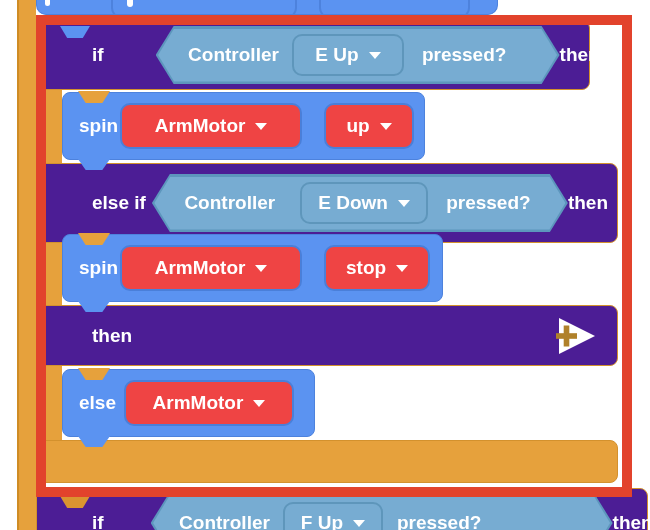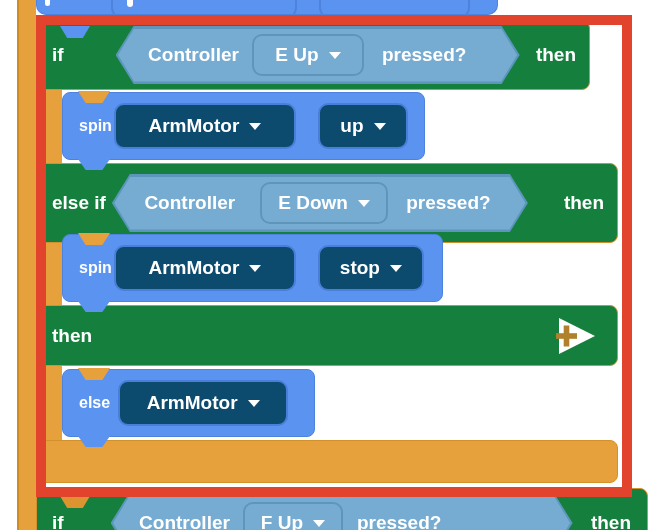--- a/index.html
+++ b/index.html
@@ -1,31 +1,31 @@
 <!DOCTYPE html>
 <html><head>
 <meta charset="utf-8">
 <style>
   html,body{margin:0;padding:0;background:#fff;}
   #stage{position:relative;width:650px;height:530px;overflow:hidden;background:#ffffff;
          font-family:"Liberation Sans", sans-serif;font-weight:bold;color:#fff;}
   .abs{position:absolute;box-sizing:border-box;}
-  .blue{background:#0c4a6e;}
+  .blue{background:#ef4444;}
   
   .outer-arm{left:17px;top:0;width:19px;height:530px;background:#e6a13c;
              border-left:2px solid #cf8c25;z-index:1;}
   
   .top-partial{left:36px;top:0;width:462px;height:15px;background:#5b93f1;
                border-radius:0 0 10px 10px;border:1.5px solid #4d82dd;border-top:none;
                overflow:hidden;z-index:5;}
   .top-dd{position:absolute;top:-26px;height:40px;border:2px solid #4d82dd;border-radius:10px;}
   .desc-dot{position:absolute;top:0;background:#fff;border-radius:0 0 3px 3px;}
   
   .arm-main{left:36px;top:20px;width:26px;height:463px;background:#e6a13c;z-index:2;}
-  .orow{background:#15803d;border:1px solid #d3912d;display:flex;align-items:center;z-index:2;}
+  .orow{background:#4c1d95;border:1px solid #d3912d;display:flex;align-items:center;z-index:2;padding-left:40px;}
   .row-if{left:36px;top:20px;width:554px;height:70px;border-radius:8px 8px 8px 0;}
   .row-elseif{left:36px;top:163px;width:582px;height:80px;border-radius:0 8px 8px 0;}
   .row-else{left:36px;top:305px;width:582px;height:61px;border-radius:0 8px 8px 0;}
   .closing{left:36px;top:440px;width:582px;height:43px;background:#e6a13c;
            border:1px solid #d3912d;border-radius:0 8px 8px 8px;z-index:2;}
   .row-next{left:36px;top:488px;width:612px;height:70px;border-radius:8px 8px 0 0;}
   .kw{font-size:19px;margin-left:15px;white-space:nowrap;}
   .then{font-size:19px;margin-left:auto;margin-right:13px;white-space:nowrap;}
   
   .hex{position:relative;height:58px;flex:0 0 auto;
@@ -41,21 +41,21 @@
   .dd.teal{border:2px solid #5e96bb;height:42px;text-align:right;}
   .dd.blue{border:2px solid #4a7fd9;height:46px;}
   .caret{width:0;height:0;border-left:6px solid transparent;border-right:6px solid transparent;
          border-top:7px solid #fff;}
   
   .bblock{background:#5b93f1;border:1.5px solid #4d82dd;border-radius:8px;display:flex;
           align-items:center;z-index:3;}
   .spin1{left:62px;top:92px;width:363px;height:68px;}
   .spin2{left:62px;top:234px;width:381px;height:68px;}
   .stopb{left:62px;top:369px;width:253px;height:68px;}
-  .blab{font-size:16px;margin-left:16px;}
+  .blab{font-size:19px;margin-left:16px;}
   
   .tab{clip-path:polygon(0 0,100% 0,76% 100%,24% 100%);z-index:4;}
   .t-blue-top{left:60px;top:26px;width:30px;height:12px;background:#5b93f1;}
   .t-o1{left:78px;top:91px;width:32px;height:12px;background:#e6a13c;}
   .b-1{left:78px;top:159px;width:32px;height:11px;background:#5b93f1;}
   .t-o2{left:78px;top:233px;width:32px;height:12px;background:#e6a13c;}
   .b-2{left:78px;top:301px;width:32px;height:11px;background:#5b93f1;}
   .t-o3{left:78px;top:368px;width:32px;height:12px;background:#e6a13c;}
   .b-3{left:78px;top:436px;width:32px;height:11px;background:#5b93f1;}
   .n-next{left:60px;top:496px;width:30px;height:12px;background:#db9430;z-index:3;}

